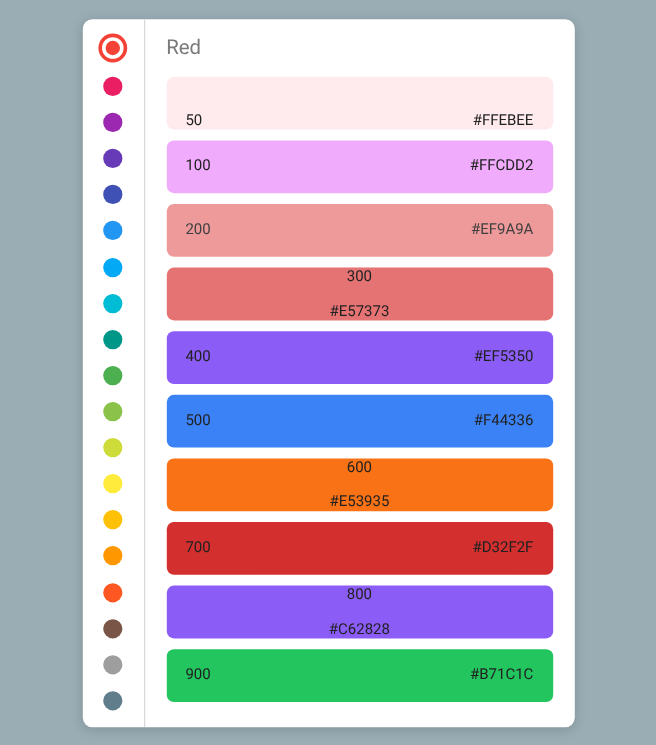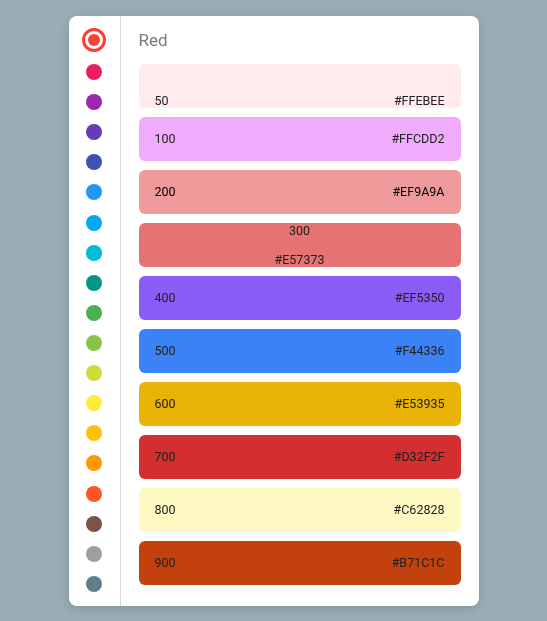--- a/index.html
+++ b/index.html
@@ -162,48 +162,48 @@
     <div class="title">Red</div>
     <div class="swatches" id="swatches">
         <div class="swatch" style="background: rgb(255, 235, 238); color: rgb(33, 33, 33); align-items: flex-end;">
           <span class="shade">50</span>
           <span class="hex">#FFEBEE</span>
         </div>
         <div class="swatch" style="background: #f0abfc; color: rgb(33, 33, 33);">
           <span class="shade">100</span>
           <span class="hex">#FFCDD2</span>
         </div>
-        <div class="swatch" style="background: rgb(239, 154, 154); color: #000000;">
+        <div class="swatch" style="background: rgb(239, 154, 154); color: #404040;">
           <span class="shade">200</span>
           <span class="hex">#EF9A9A</span>
         </div>
         <div class="swatch" style="background: rgb(229, 115, 115); color: rgb(33, 33, 33); flex-direction: column;">
           <span class="shade">300</span>
           <span class="hex">#E57373</span>
         </div>
         <div class="swatch" style="background: #8b5cf6; color: rgb(33, 33, 33);">
           <span class="shade">400</span>
           <span class="hex">#EF5350</span>
         </div>
         <div class="swatch" style="background: #3b82f6; color: rgb(33, 33, 33);">
           <span class="shade">500</span>
           <span class="hex">#F44336</span>
         </div>
-        <div class="swatch" style="background: #eab308; color: rgb(33, 33, 33);">
+        <div class="swatch" style="background: #f97316; color: rgb(33, 33, 33); flex-direction: column;">
           <span class="shade">600</span>
           <span class="hex">#E53935</span>
         </div>
         <div class="swatch" style="background: rgb(211, 47, 47); color: rgb(33, 33, 33);">
           <span class="shade">700</span>
           <span class="hex">#D32F2F</span>
         </div>
-        <div class="swatch" style="background: #fef9c3; color: rgb(33, 33, 33);">
+        <div class="swatch" style="background: #8b5cf6; color: rgb(33, 33, 33); flex-direction: column;">
           <span class="shade">800</span>
           <span class="hex">#C62828</span>
         </div>
-        <div class="swatch" style="background: #c2410c; color: rgb(33, 33, 33);">
+        <div class="swatch" style="background: #22c55e; color: rgb(33, 33, 33);">
           <span class="shade">900</span>
           <span class="hex">#B71C1C</span>
         </div>
       </div>
   </div>
 
 </div>
 
 </body></html>

